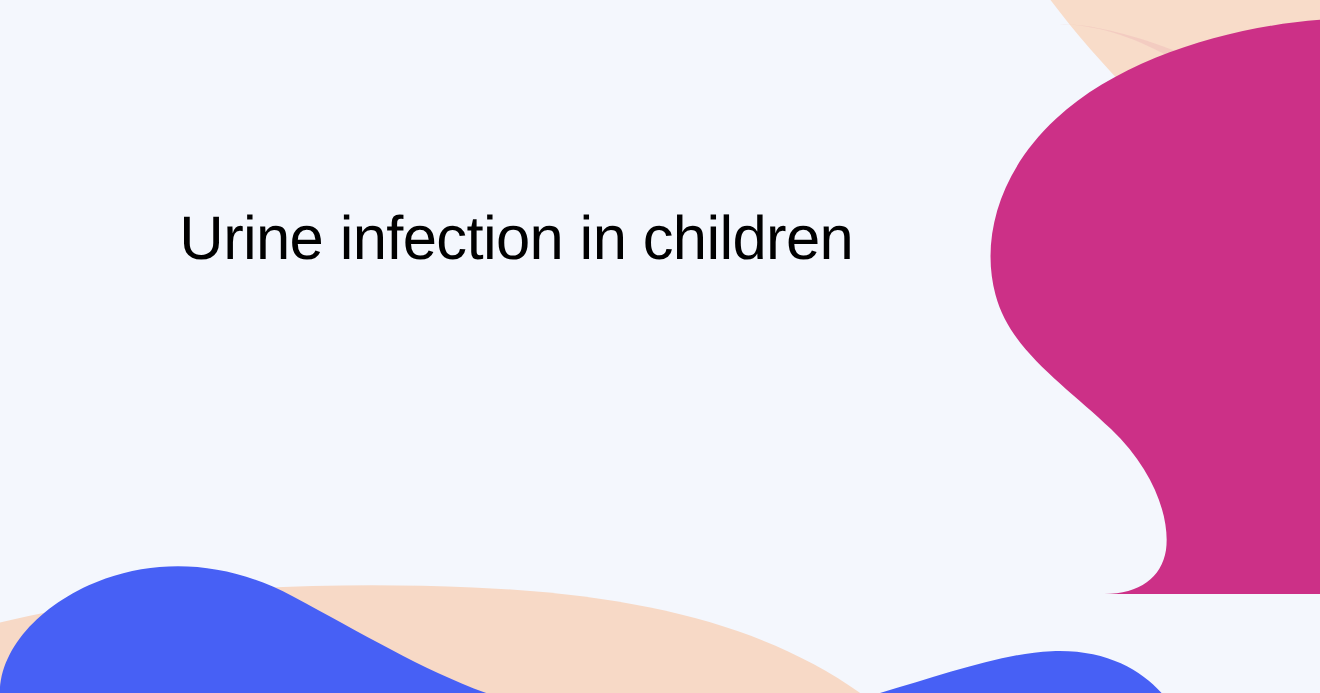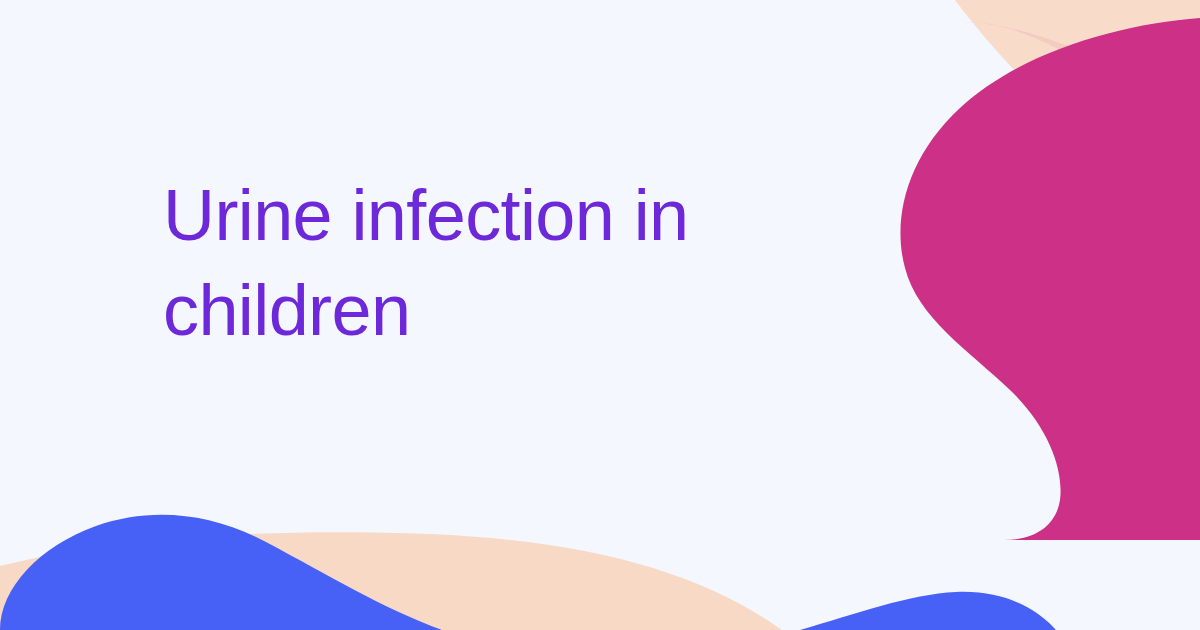--- a/index.html
+++ b/index.html
@@ -37,24 +37,24 @@
   }
 
   .hero-title {
     position: absolute;
     left: 163px;
     top: 168px;
     width: 620px;
     margin: 0;
     font-family: "Liberation Sans", sans-serif;
     font-weight: 400;
-    font-size: 72px;
+    font-size: 56px;
     line-height: 95px;
     letter-spacing: -0.6px;
-    color: #6d28d9;
+    color: #000000;
     white-space: pre-line;
   }
 </style>
 </head>
 <body>
 
 <div class="canvas">
 
   <svg class="bg-art" viewBox="0 0 1200 630" width="1200" height="630" xmlns="http://www.w3.org/2000/svg" aria-hidden="true">
 

